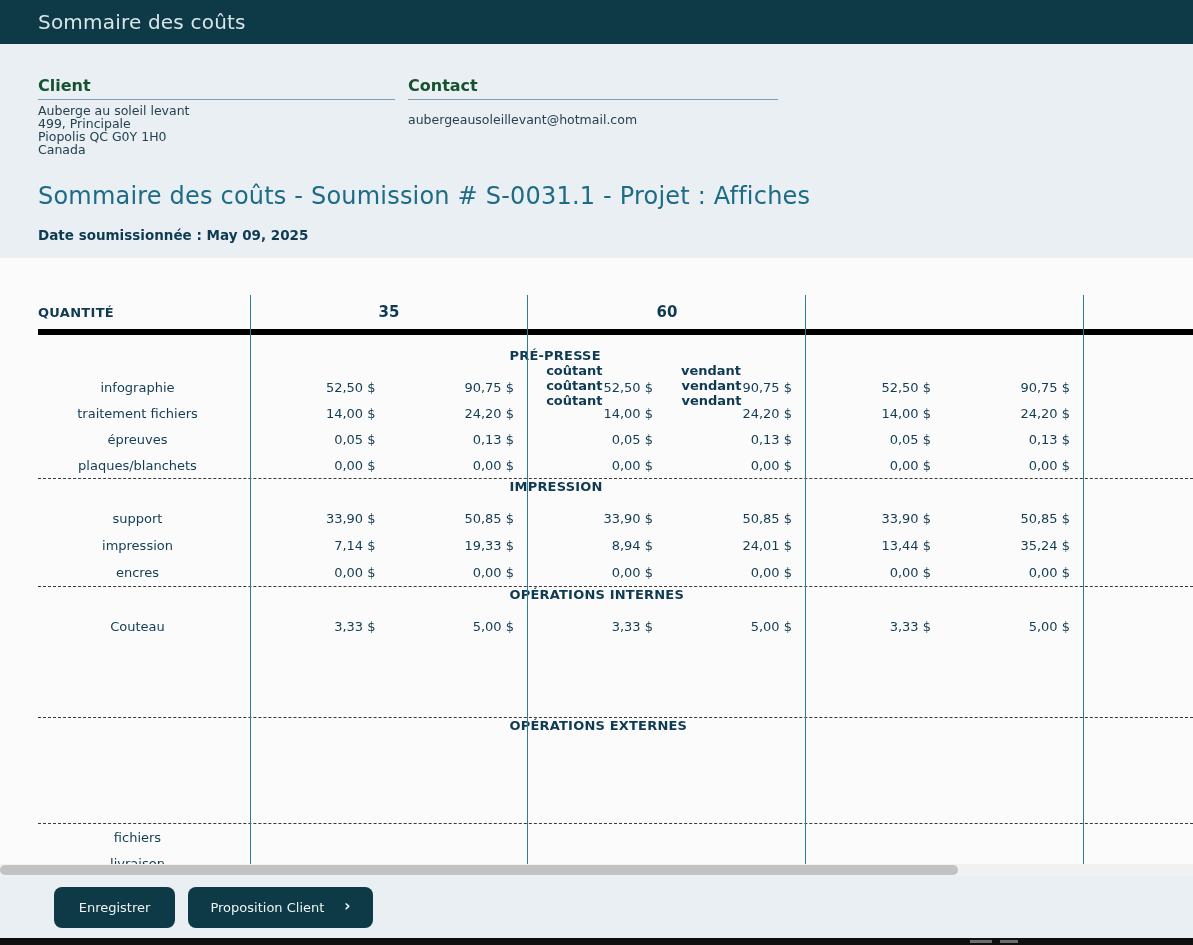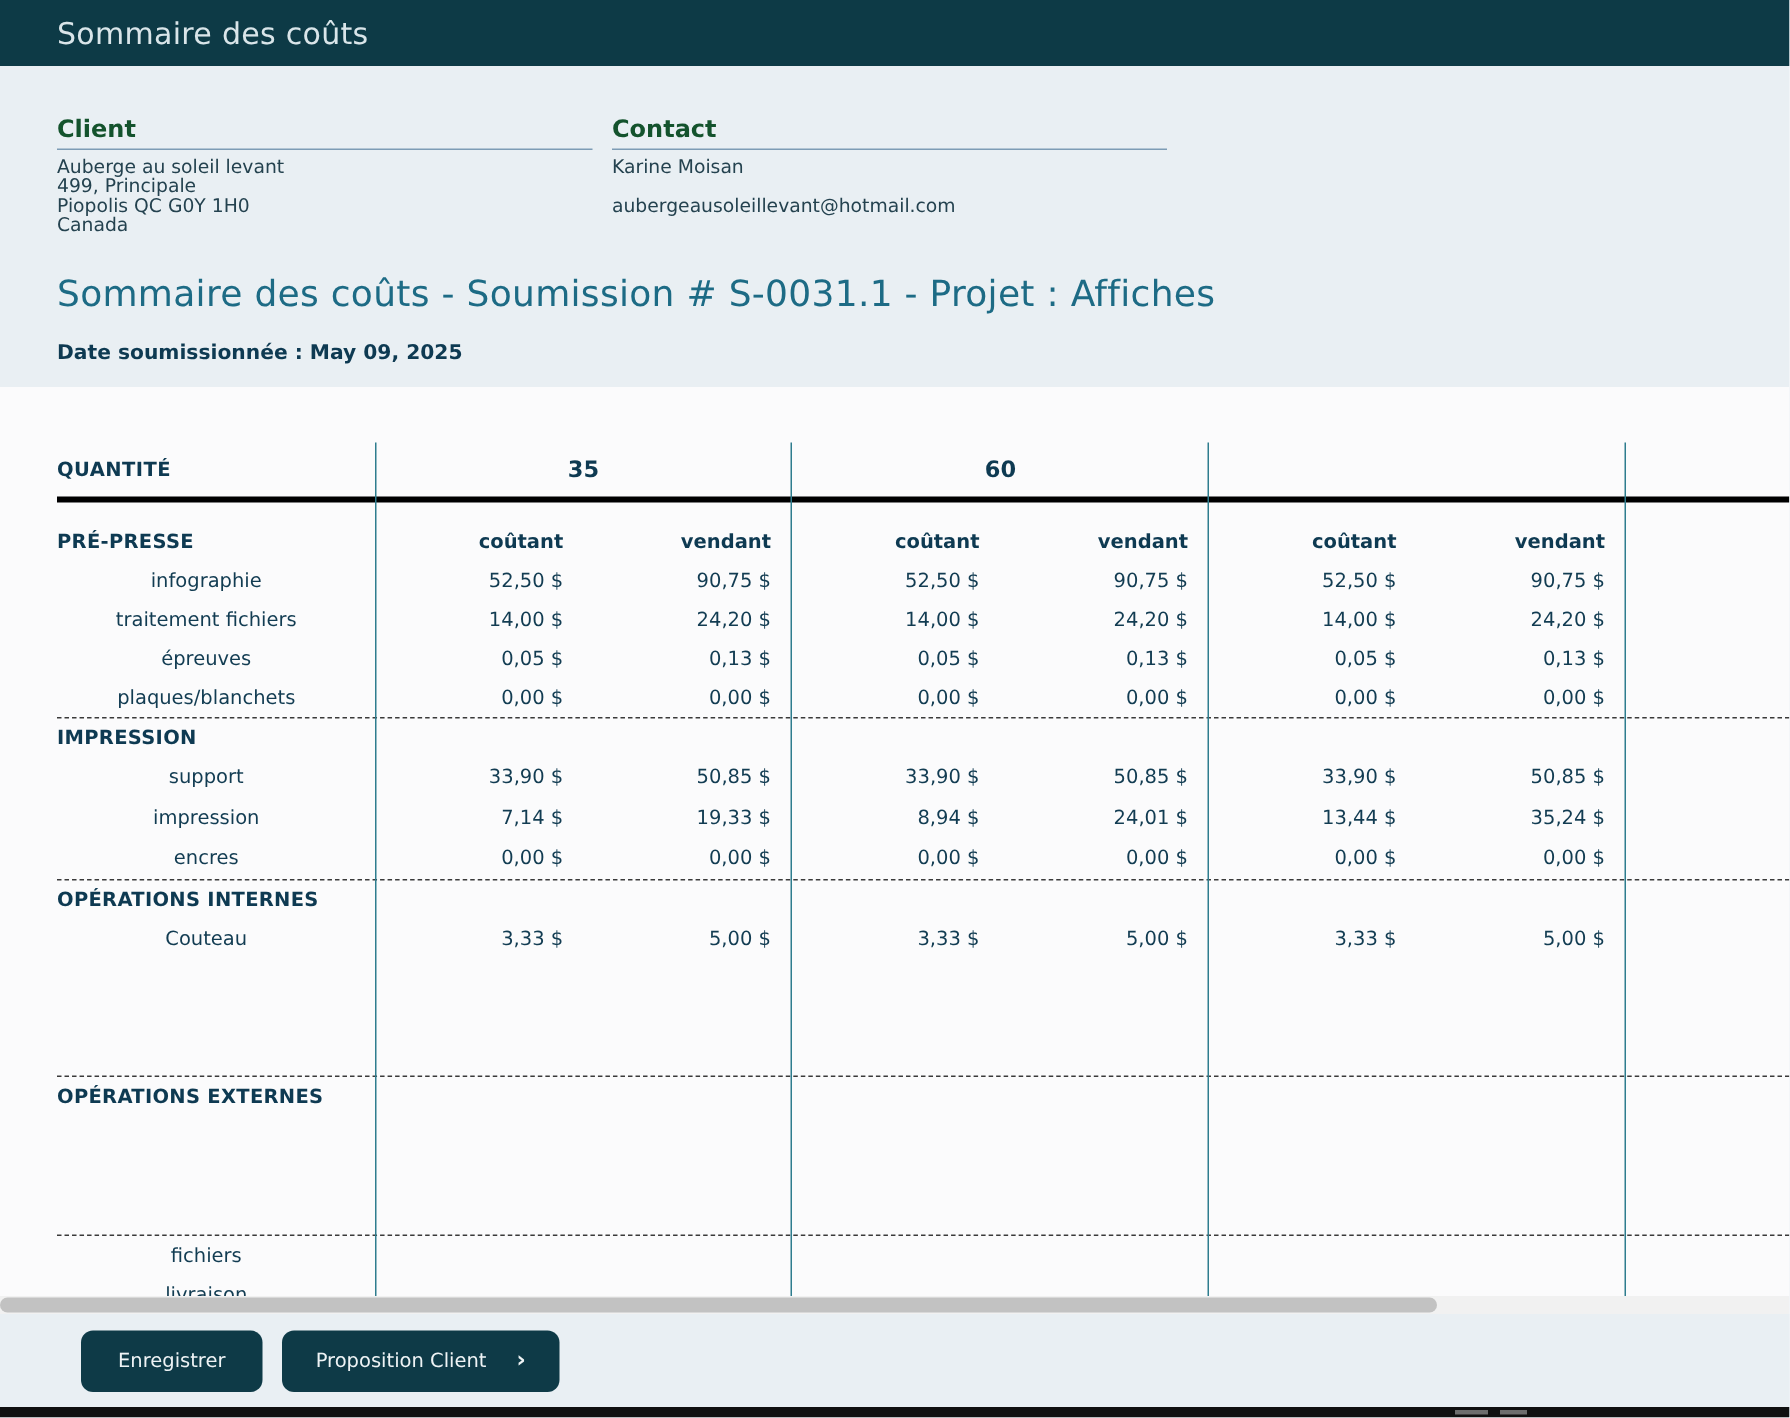--- a/index.html
+++ b/index.html
@@ -50,25 +50,25 @@
   .vline.v3 { left:805px; } .vline.v4 { left:1083px; }
 
   .rows-host { position:absolute; left:38px; top:37px; width:1155px; }
   .trow { display:flex; align-items:center; }
   .c-label { width:212px; flex:none; }
   .c-qty { width:277px; flex:none; display:flex; }
   .c-qty.q2, .c-qty.q3 { width:278px; }
   .c-extra { flex:1; }
   .sub { width:50%; text-align:right; padding-right:13px; font-size:13px; color:#123c52; }
 
-  .qrow { height:40px; border-bottom:4px solid #000000; }
+  .qrow { height:40px; border-bottom:6px solid #000000; }
   .qlabel { font-size:13px; font-weight:bold; color:#0e3a52; letter-spacing:.3px; }
   .qnum { justify-content:center; align-items:center; font-size:15px; font-weight:bold; color:#0e3a52; }
 
-  .shead { height:26px; }
+  .shead { height:26px;flex-direction:column; }
   .shead.first { margin-top:13px; }
   .stitle { font-size:13px; font-weight:bold; color:#0e3a52; letter-spacing:.2px; }
   .subhead { font-weight:bold; color:#0e3a52; }
 
   .drow { height:26px; }
   .drow.tall { height:27px; }
   .rlabel { text-align:center; padding-right:13px; font-size:13px; color:#123c52; }
 
   .dashed-divider { height:1px; border-top:1px dashed #3a3a3a; }
   .filler { width:100%; }
@@ -117,21 +117,20 @@
     <div class="info-line">Auberge au soleil levant</div>
     <div class="info-line">499, Principale</div>
     <div class="info-line">Piopolis QC  G0Y 1H0</div>
     <div class="info-line">Canada</div>
   </div>
 </div>
 
 <div class="info-block info-contact">
   <div class="info-label">Contact</div>
   <div class="info-lines">
-    <div class="info-line">Karine Moisan</div>
     <div class="info-line contact-email">aubergeausoleillevant@hotmail.com</div>
   </div>
 </div>
 
 <div class="page-heading">Sommaire des coûts - Soumission # S-0031.1 - Projet : Affiches</div>
 <div class="page-date">Date soumissionnée : May 09, 2025</div>
 
 <div class="table-viewport">
   <div class="rows-host">
       <div class="trow qrow">

